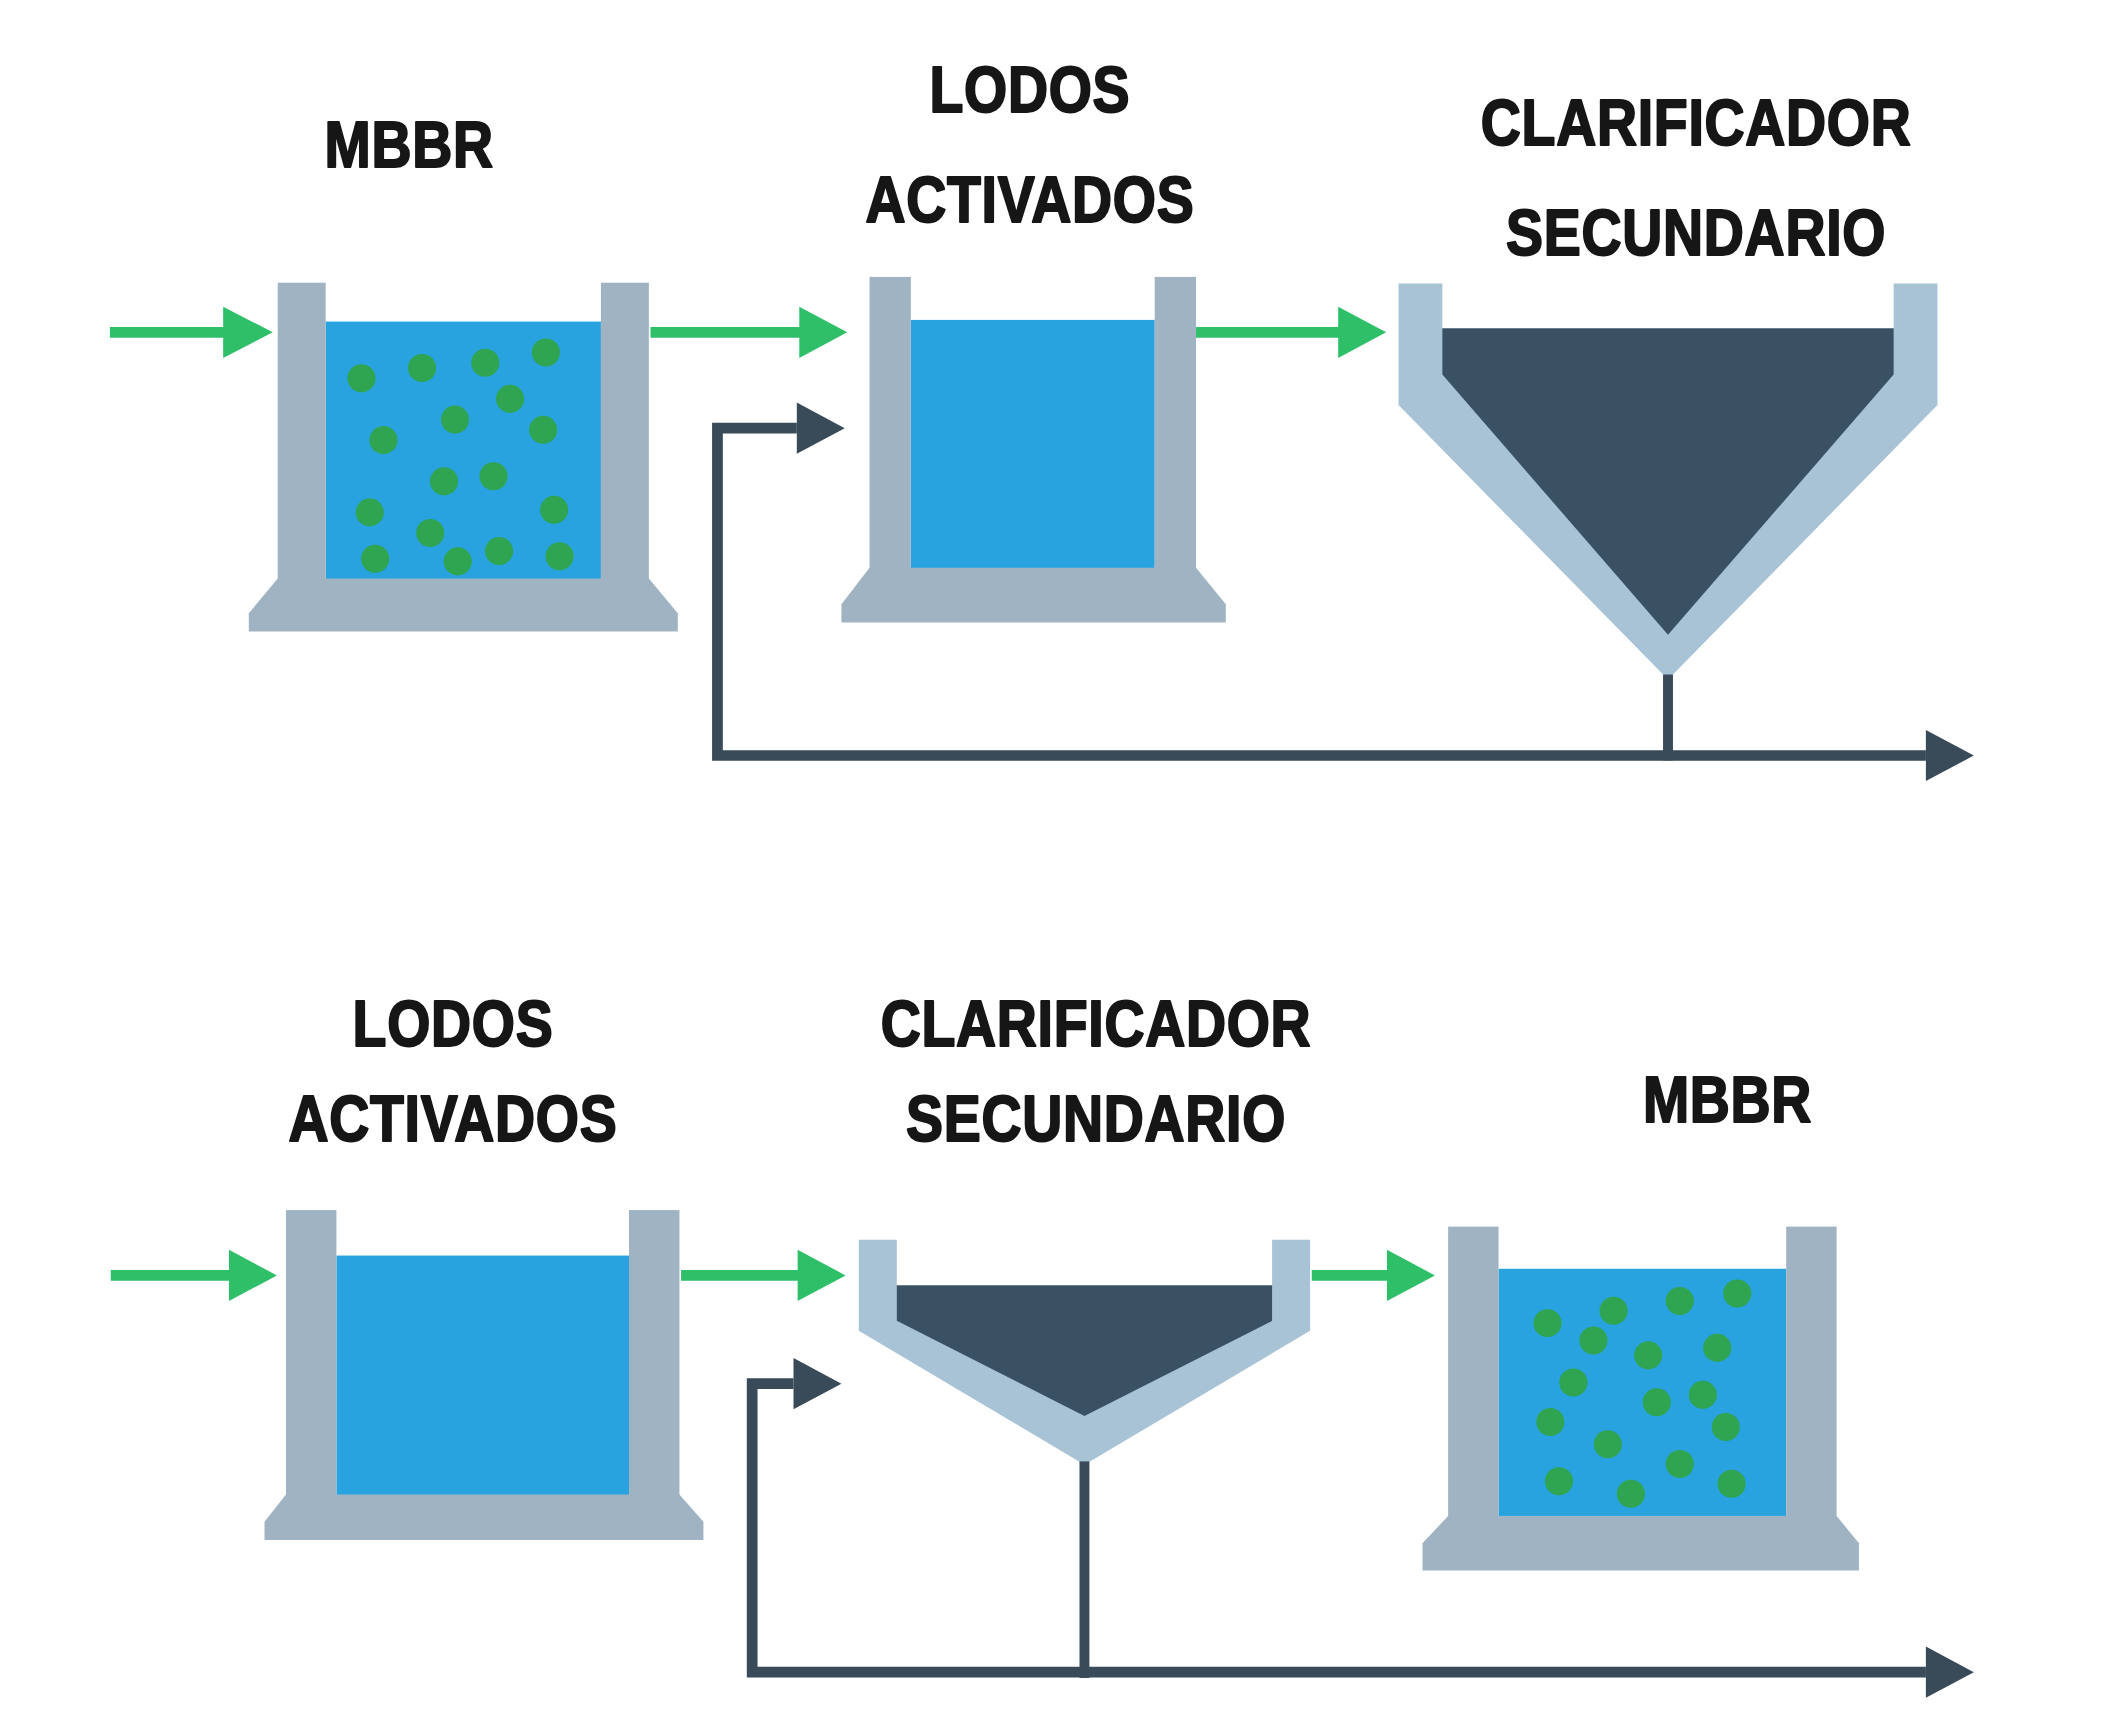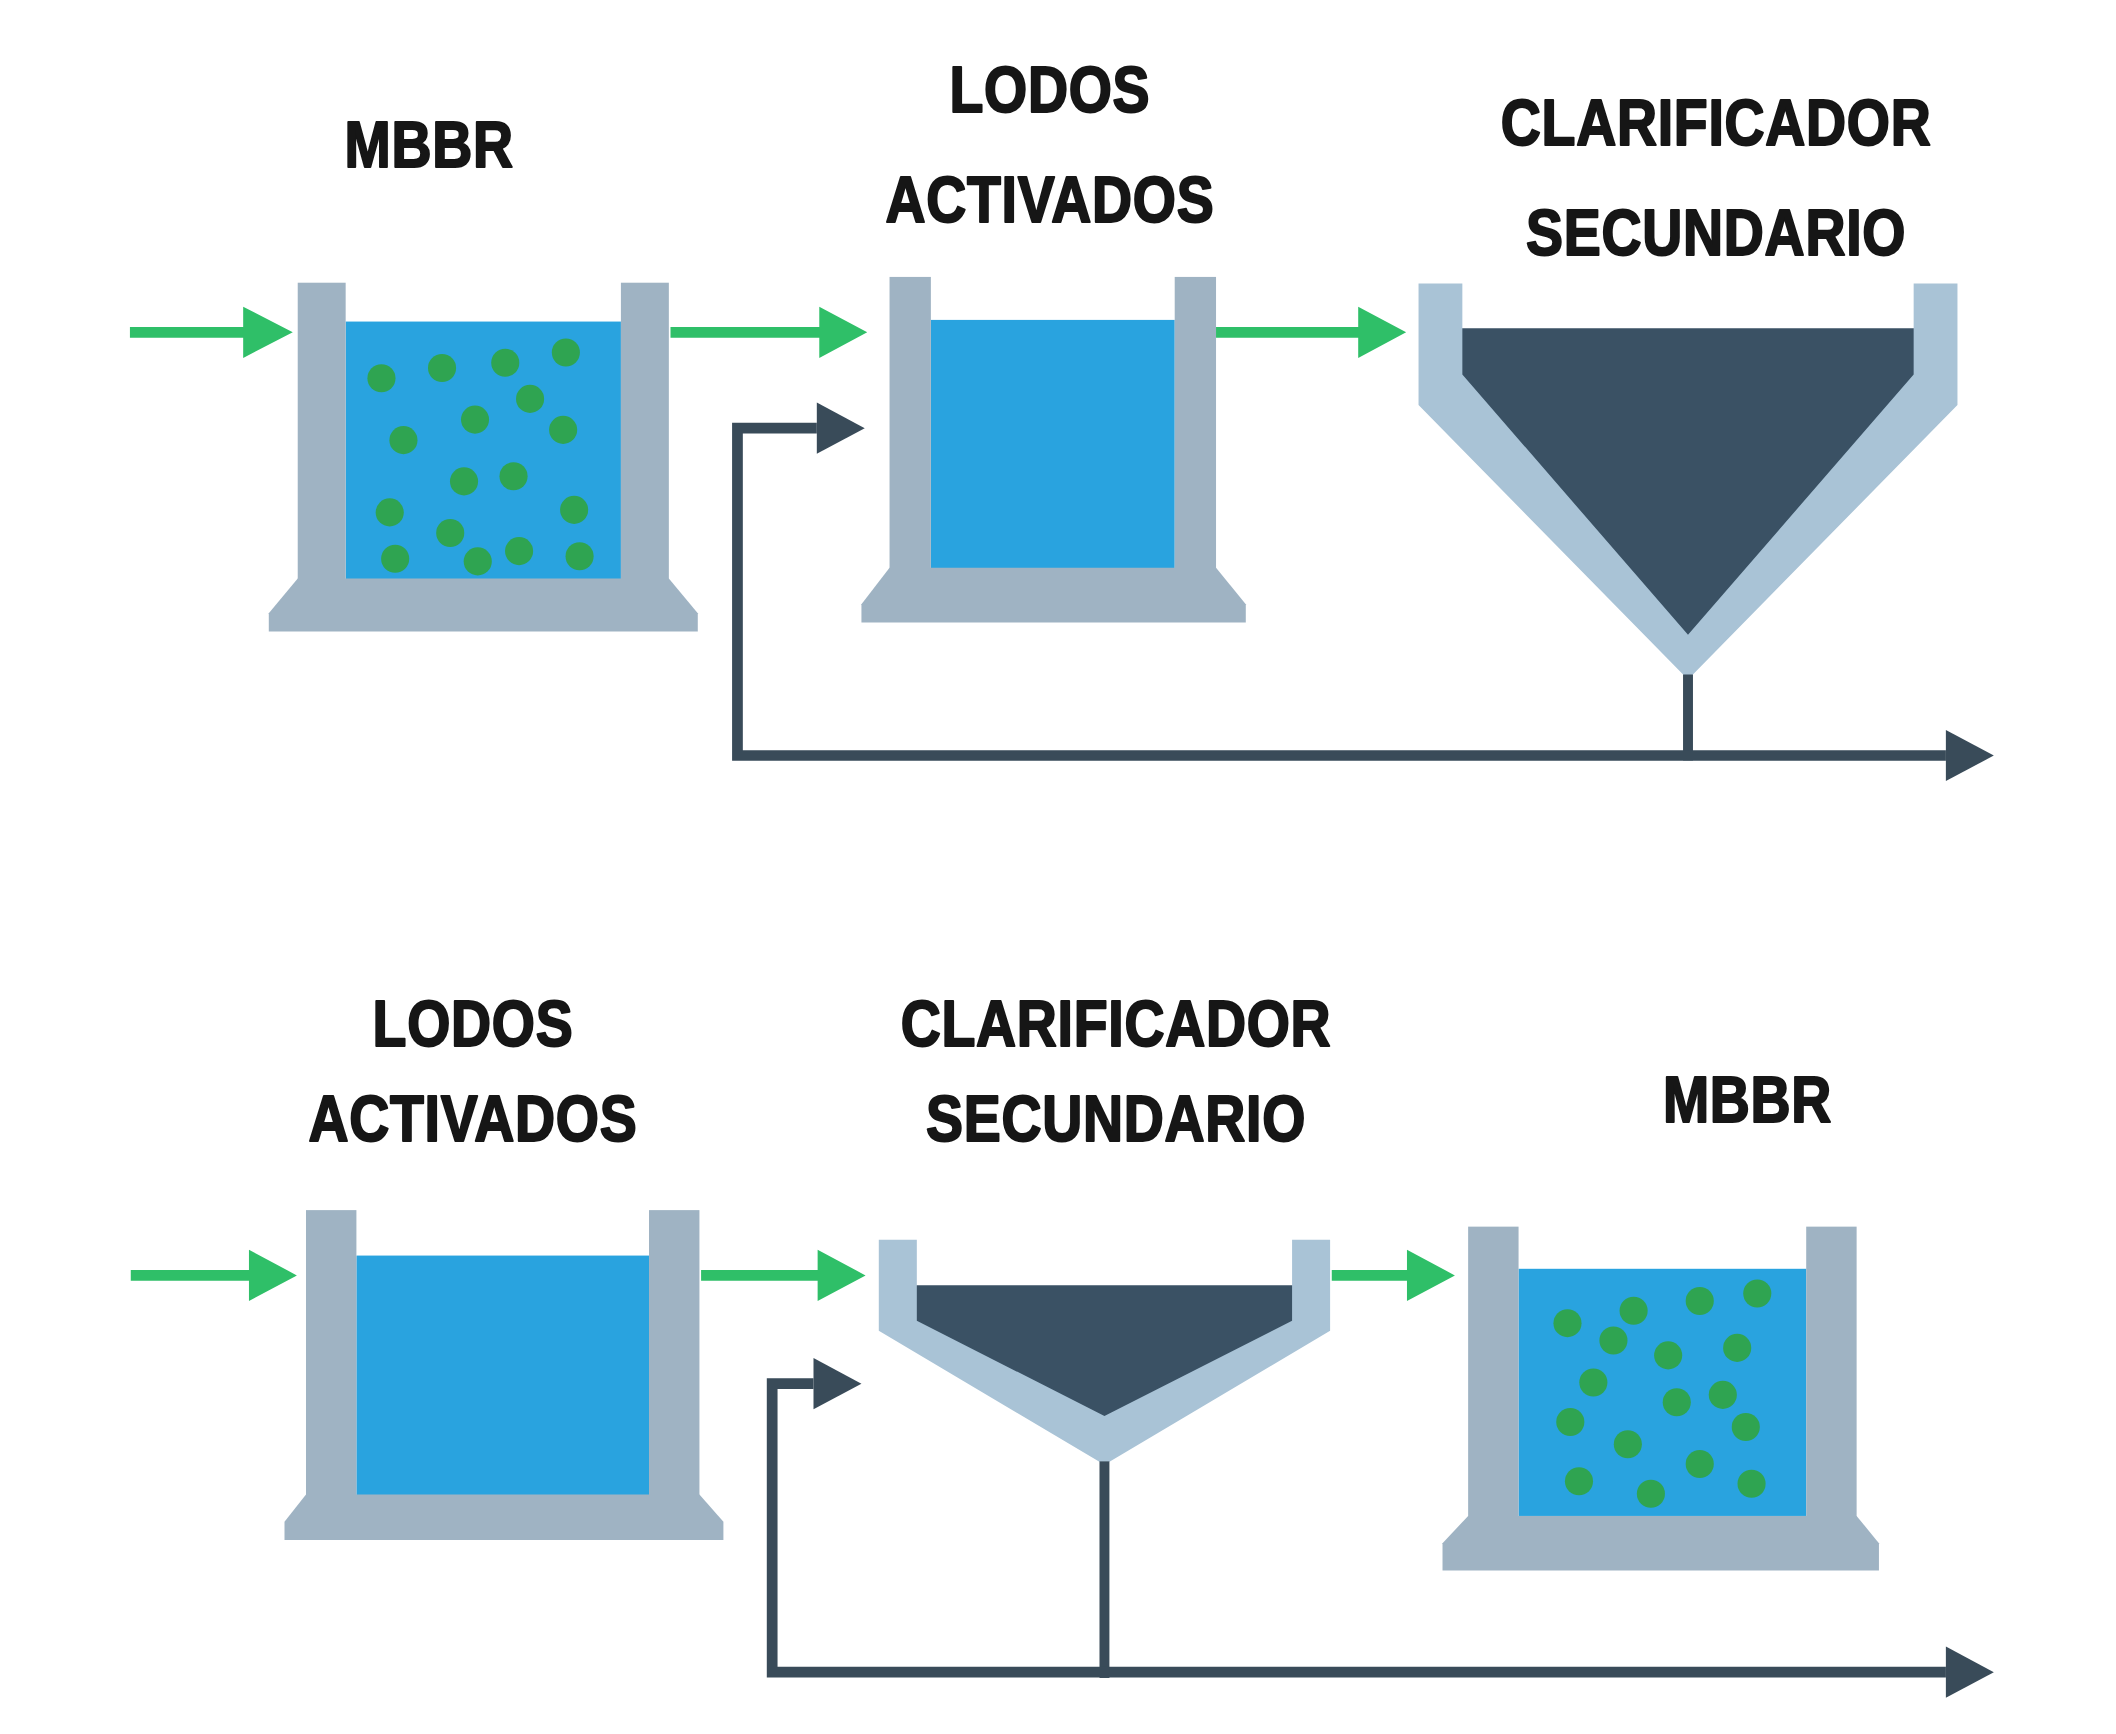--- a/index.html
+++ b/index.html
@@ -1,17 +1,17 @@
 <!DOCTYPE html>
 <html style="--water: #29A3DF; --dot: #2FA451; --tankWall: #9FB3C3; --clarWall: #A9C3D6; --sludge: #3A5164; --pipe: #394B59; --arrowGreen: #2FBF68; --ink: #161616; --bg: #FFFFFF;font-size:13.2px"><head>
 <meta charset="utf-8">
 <style>
   html,body{margin:0;padding:0;background:#ffffff;}
   body{width:2116px;height:1735px;font-family:"Liberation Sans",sans-serif;}
-  .stage{position:relative;width:1968px;height:1735px;padding-left:20px;}
+  .stage{position:relative;width:1968px;height:1735px;}
   svg{display:block;}
   .label{
     font-family:"Liberation Sans",sans-serif;
     font-weight:700;
     font-size:79px;
     letter-spacing:1px;
     fill:var(--ink);
     stroke:var(--ink);
     stroke-width:2.5;
     paint-order:stroke;

